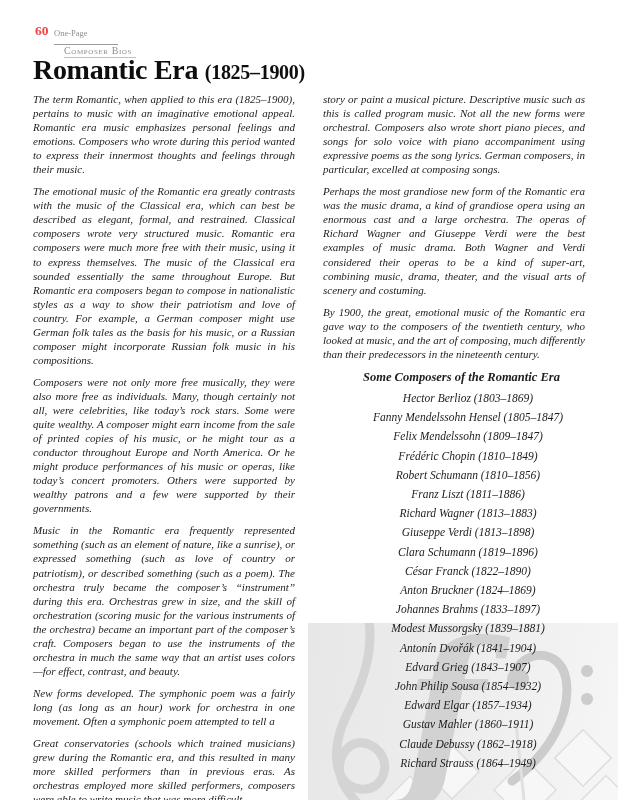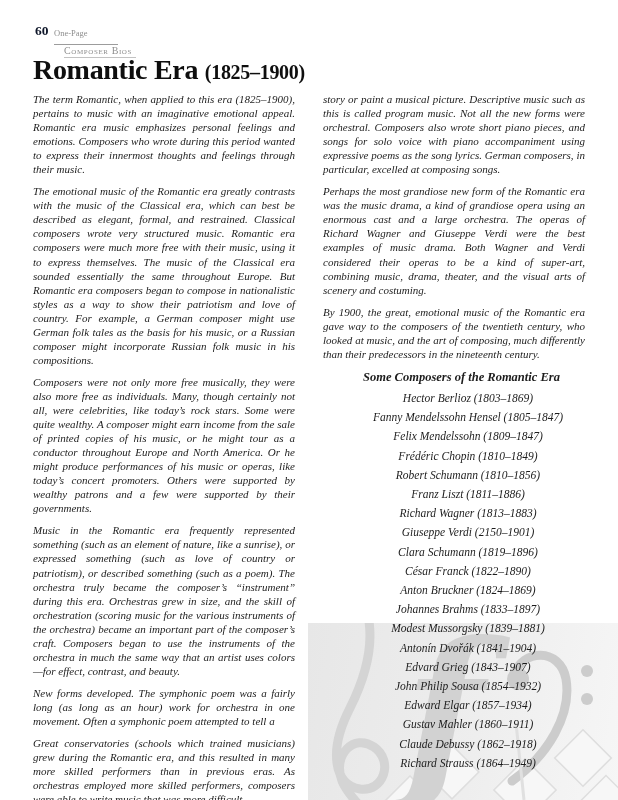--- a/index.html
+++ b/index.html
@@ -5,21 +5,21 @@
   html,body { margin:0; padding:0; background:#ffffff; }
   .page {
     position:relative; width:618px; height:800px; margin:0 auto;
     background:#ffffff; overflow:hidden;
     font-family:"Liberation Serif", serif; color:#1c1c1c;
   }
 
   
   .pagenum {
     position:absolute; left:35px; top:23px;
-    font-size:13.5px; font-weight:700; color:#0f172a;
+    font-size:13.5px; font-weight:700; color:#ef4444;
   }
   .logo { position:absolute; left:54px; top:17px; color:#8f8f8f; line-height:1; }
   .logo-top {
     display:inline-block; width:64px; font-size:8.5px;
     border-bottom:1px solid #9c9c9c; padding-bottom:6px;margin-top:12px;
   }
   .logo-bottom {
     display:block; margin-left:10px; margin-top:1px;
     font-size:10px; font-variant:small-caps; letter-spacing:0.6px;
     border-bottom:1px solid #c2c2c2; width:72px; padding-bottom:1px;
@@ -117,21 +117,21 @@
 
       <h2 class="composers-heading">Some Composers of the Romantic Era</h2>
       <div class="composer-list">
         <div class="composer">Hector Berlioz (1803–1869)</div>
         <div class="composer">Fanny Mendelssohn Hensel (1805–1847)</div>
         <div class="composer">Felix Mendelssohn (1809–1847)</div>
         <div class="composer">Frédéric Chopin (1810–1849)</div>
         <div class="composer">Robert Schumann (1810–1856)</div>
         <div class="composer">Franz Liszt (1811–1886)</div>
         <div class="composer">Richard Wagner (1813–1883)</div>
-        <div class="composer">Giuseppe Verdi (2150–1901)</div>
+        <div class="composer">Giuseppe Verdi (1813–1898)</div>
         <div class="composer">Clara Schumann (1819–1896)</div>
         <div class="composer">César Franck (1822–1890)</div>
         <div class="composer">Anton Bruckner (1824–1869)</div>
         <div class="composer">Johannes Brahms (1833–1897)</div>
         <div class="composer">Modest Mussorgsky (1839–1881)</div>
         <div class="composer">Antonín Dvořák (1841–1904)</div>
         <div class="composer">Edvard Grieg (1843–1907)</div>
         <div class="composer">John Philip Sousa (1854–1932)</div>
         <div class="composer">Edward Elgar (1857–1934)</div>
         <div class="composer">Gustav Mahler (1860–1911)</div>

